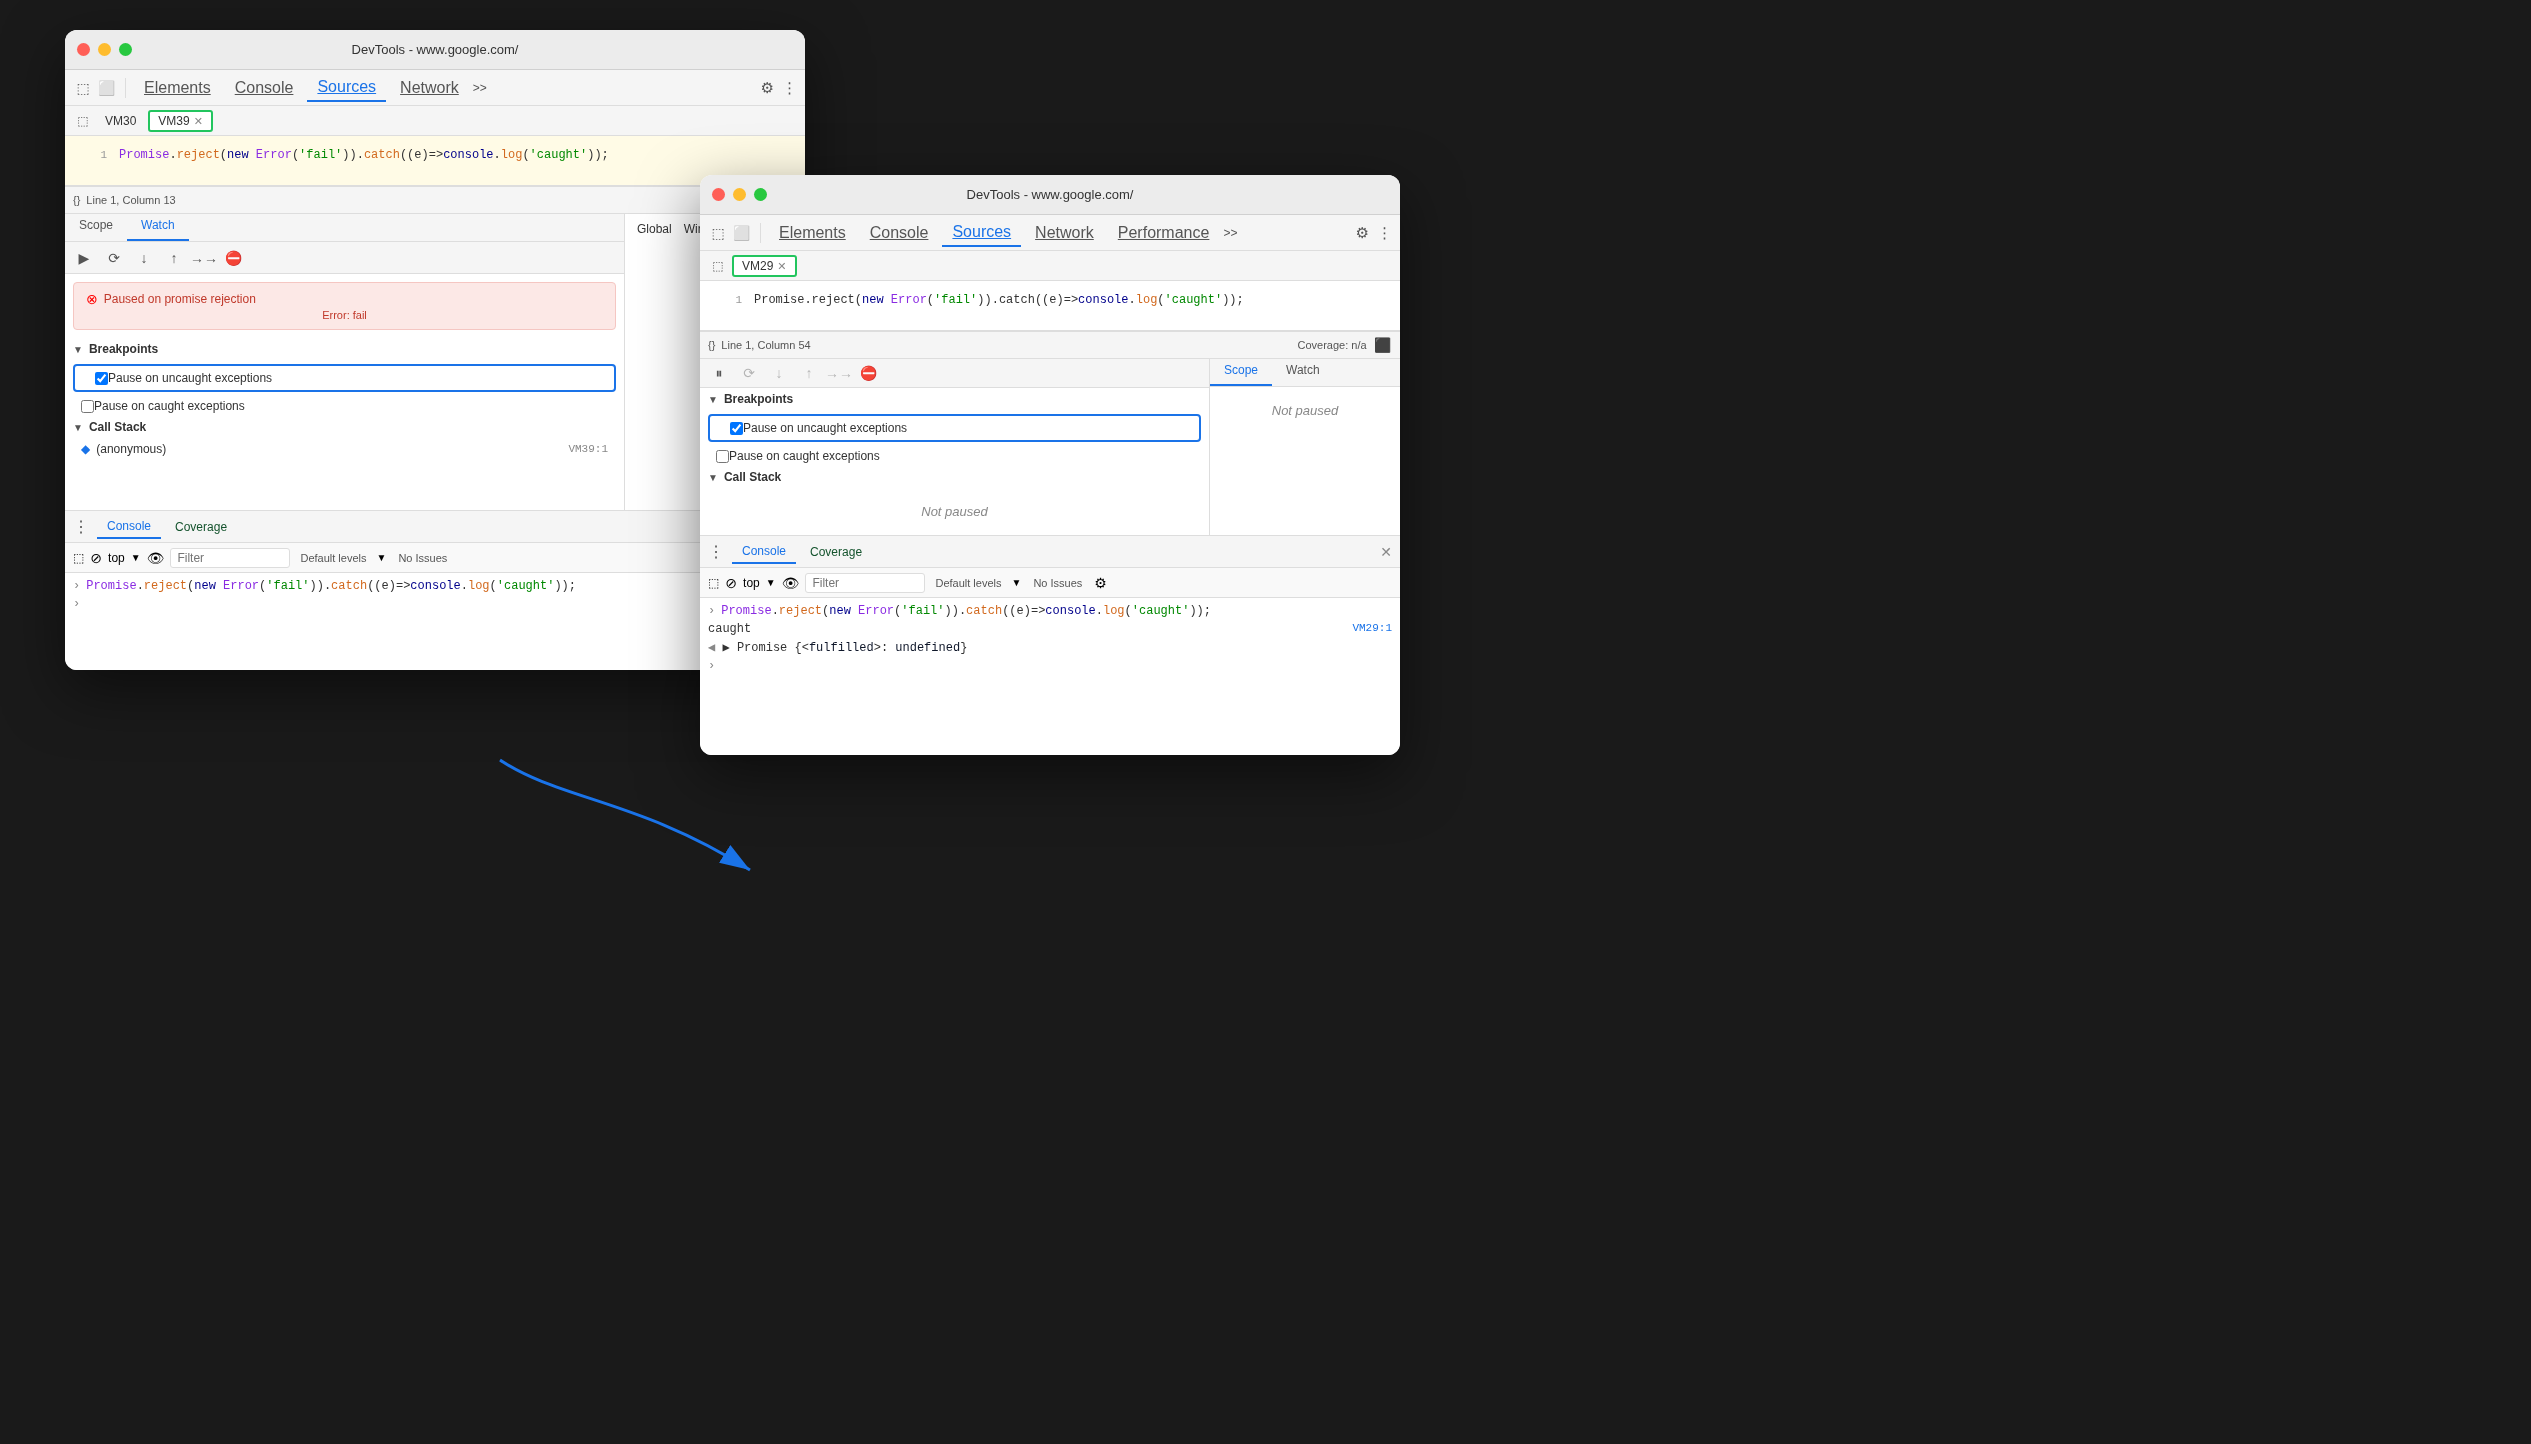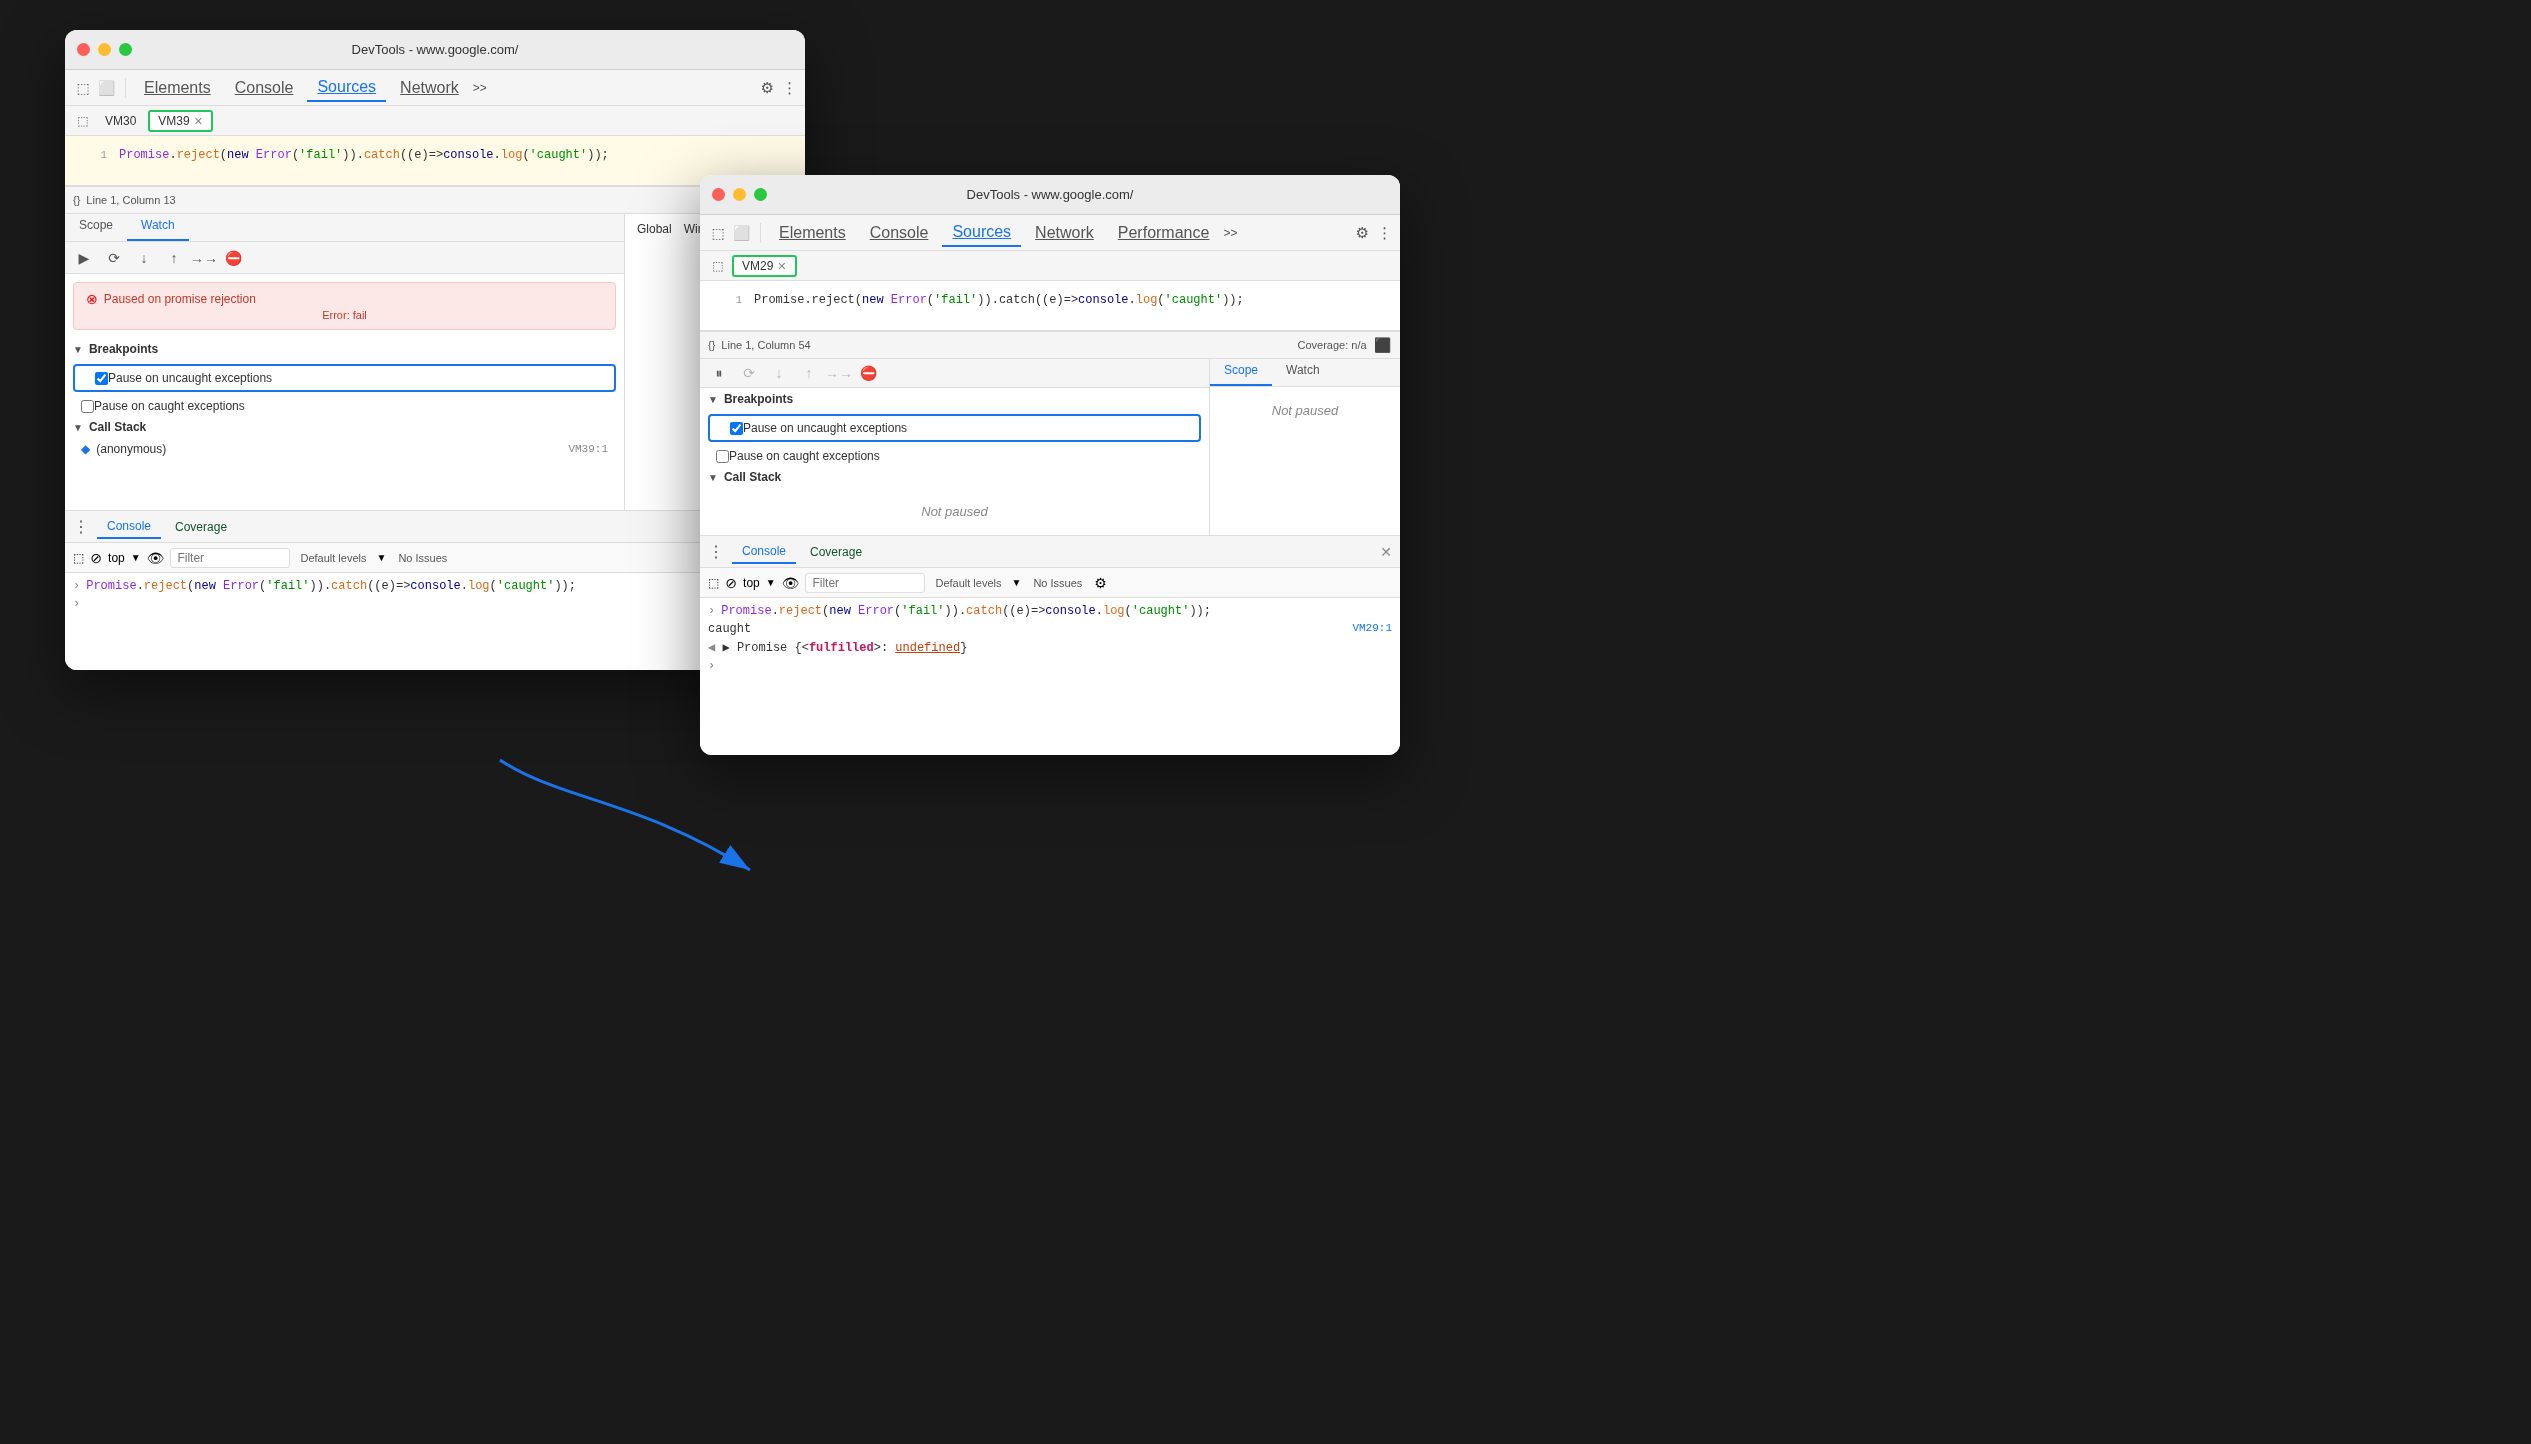--- a/index.html
+++ b/index.html
@@ -728,21 +728,21 @@
             <span style="color:#8a2be2;">Promise</span>.<span style="color:#d2691e;">reject</span>(<span style="color:#00008b;">new</span> <span style="color:#8a2be2;">Error</span>(<span style="color:#008800;">'fail'</span>)).<span style="color:#d2691e;">catch</span>((e)=&gt;<span style="color:#00008b;">console</span>.<span style="color:#d2691e;">log</span>(<span style="color:#008800;">'caught'</span>));
           </span>
         </div>
         <div class="console-line">
           <span class="console-line-content mono">caught</span>
           <div style="flex:1;"></div>
           <span style="color:#1a73e8;font-size:11px;font-family:'Courier New',monospace;">VM29:1</span>
         </div>
         <div class="console-line">
           <span class="console-line-content mono">
-            <span style="color:#888;">◀</span> ▶ <span>Promise {&lt;<span style="color:#be185d;font-weight:bold;">fulfilled</span>&gt;: <span style="color:#c2410c;text-decoration:underline;">undefined</span>}</span>
+            <span style="color:#888;">◀</span> ▶ <span>Promise {&lt;<span style="color:#0f172a;">fulfilled</span>&gt;: <span style="color:#0f172a;">undefined</span>}</span>
           </span>
         </div>
         <div class="console-line">
           <span class="console-arrow">›</span>
         </div>
       </div>
     </div>
   </div>
 </div>
 

